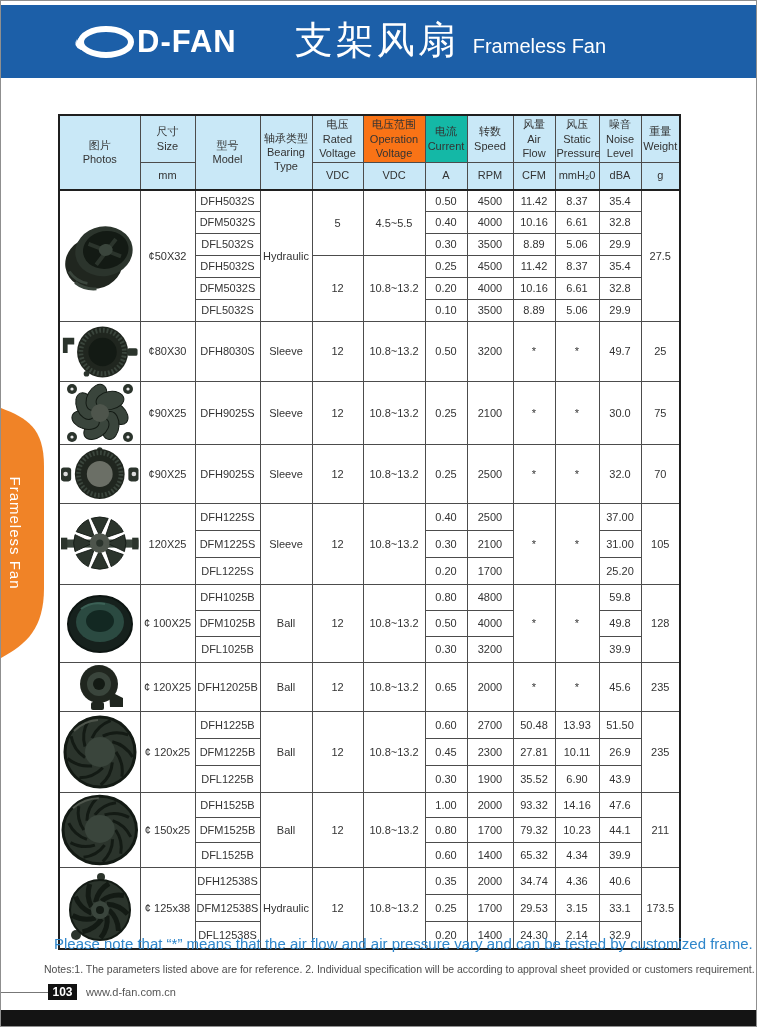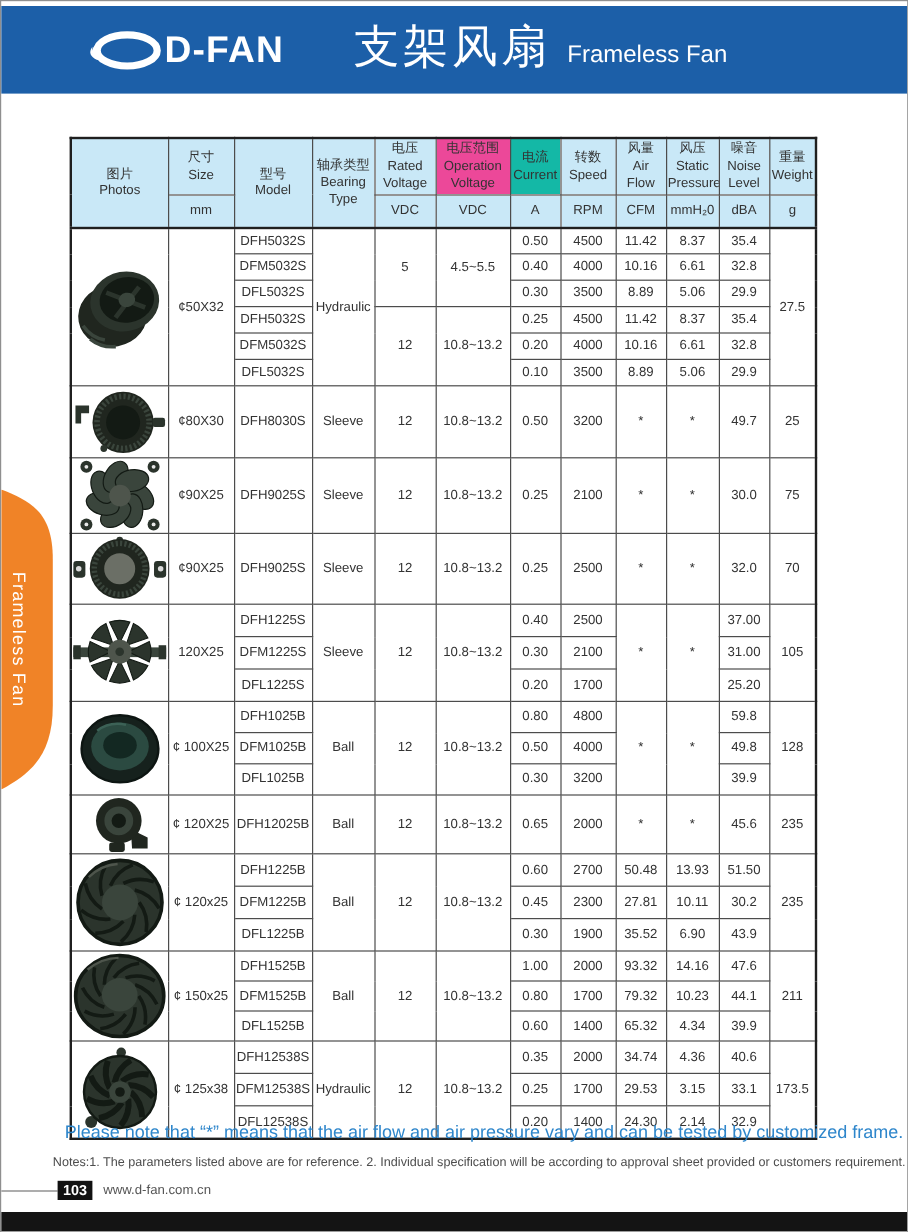--- a/index.html
+++ b/index.html
@@ -79,21 +79,21 @@
           <col style="width:42px">
           <col style="width:39px">
         </colgroup>
         <thead>
           <tr style="height:47px">
             <th rowspan="2" style="background: rgb(201, 232, 247); margin-left: 11px;">图片<br>Photos</th>
             <th style="background: rgb(201, 232, 247);">尺寸<br>Size</th>
             <th rowspan="2" style="background: rgb(201, 232, 247);">型号<br>Model</th>
             <th rowspan="2" style="background: rgb(201, 232, 247);">轴承类型<br>Bearing<br>Type</th>
             <th style="background: rgb(201, 232, 247);">电压<br>Rated<br>Voltage</th>
-            <th style="background: #ec4899;">电压范围<br>Operation<br>Voltage</th>
+            <th style="background: #f97316;">电压范围<br>Operation<br>Voltage</th>
             <th style="background: #14b8a6;">电流<br>Current</th>
             <th style="background: rgb(201, 232, 247);">转数<br>Speed</th>
             <th style="background: rgb(201, 232, 247);">风量<br>Air<br>Flow</th>
             <th style="background: rgb(201, 232, 247);">风压<br>Static<br>Pressure</th>
             <th style="background: rgb(201, 232, 247);">噪音<br>Noise<br>Level</th>
             <th style="background: rgb(201, 232, 247);">重量<br>Weight</th>
           </tr>
           <tr class="units" style="height:26px">
             <th style="background: rgb(201, 232, 247);">mm</th>
             <th style="background: rgb(201, 232, 247);">VDC</th>
@@ -397,21 +397,21 @@
             <td>13.93</td>
             <td>51.50</td>
             <td rowspan="3">235</td>
           </tr>
           <tr style="height:27px">
             <td>DFM1225B</td>
             <td>0.45</td>
             <td>2300</td>
             <td>27.81</td>
             <td>10.11</td>
-            <td>30.2</td>
+            <td>26.9</td>
           </tr>
           <tr style="height:27px">
             <td>DFL1225B</td>
             <td>0.30</td>
             <td>1900</td>
             <td>35.52</td>
             <td>6.90</td>
             <td>43.9</td>
           </tr>
           <tr style="height:25px">

